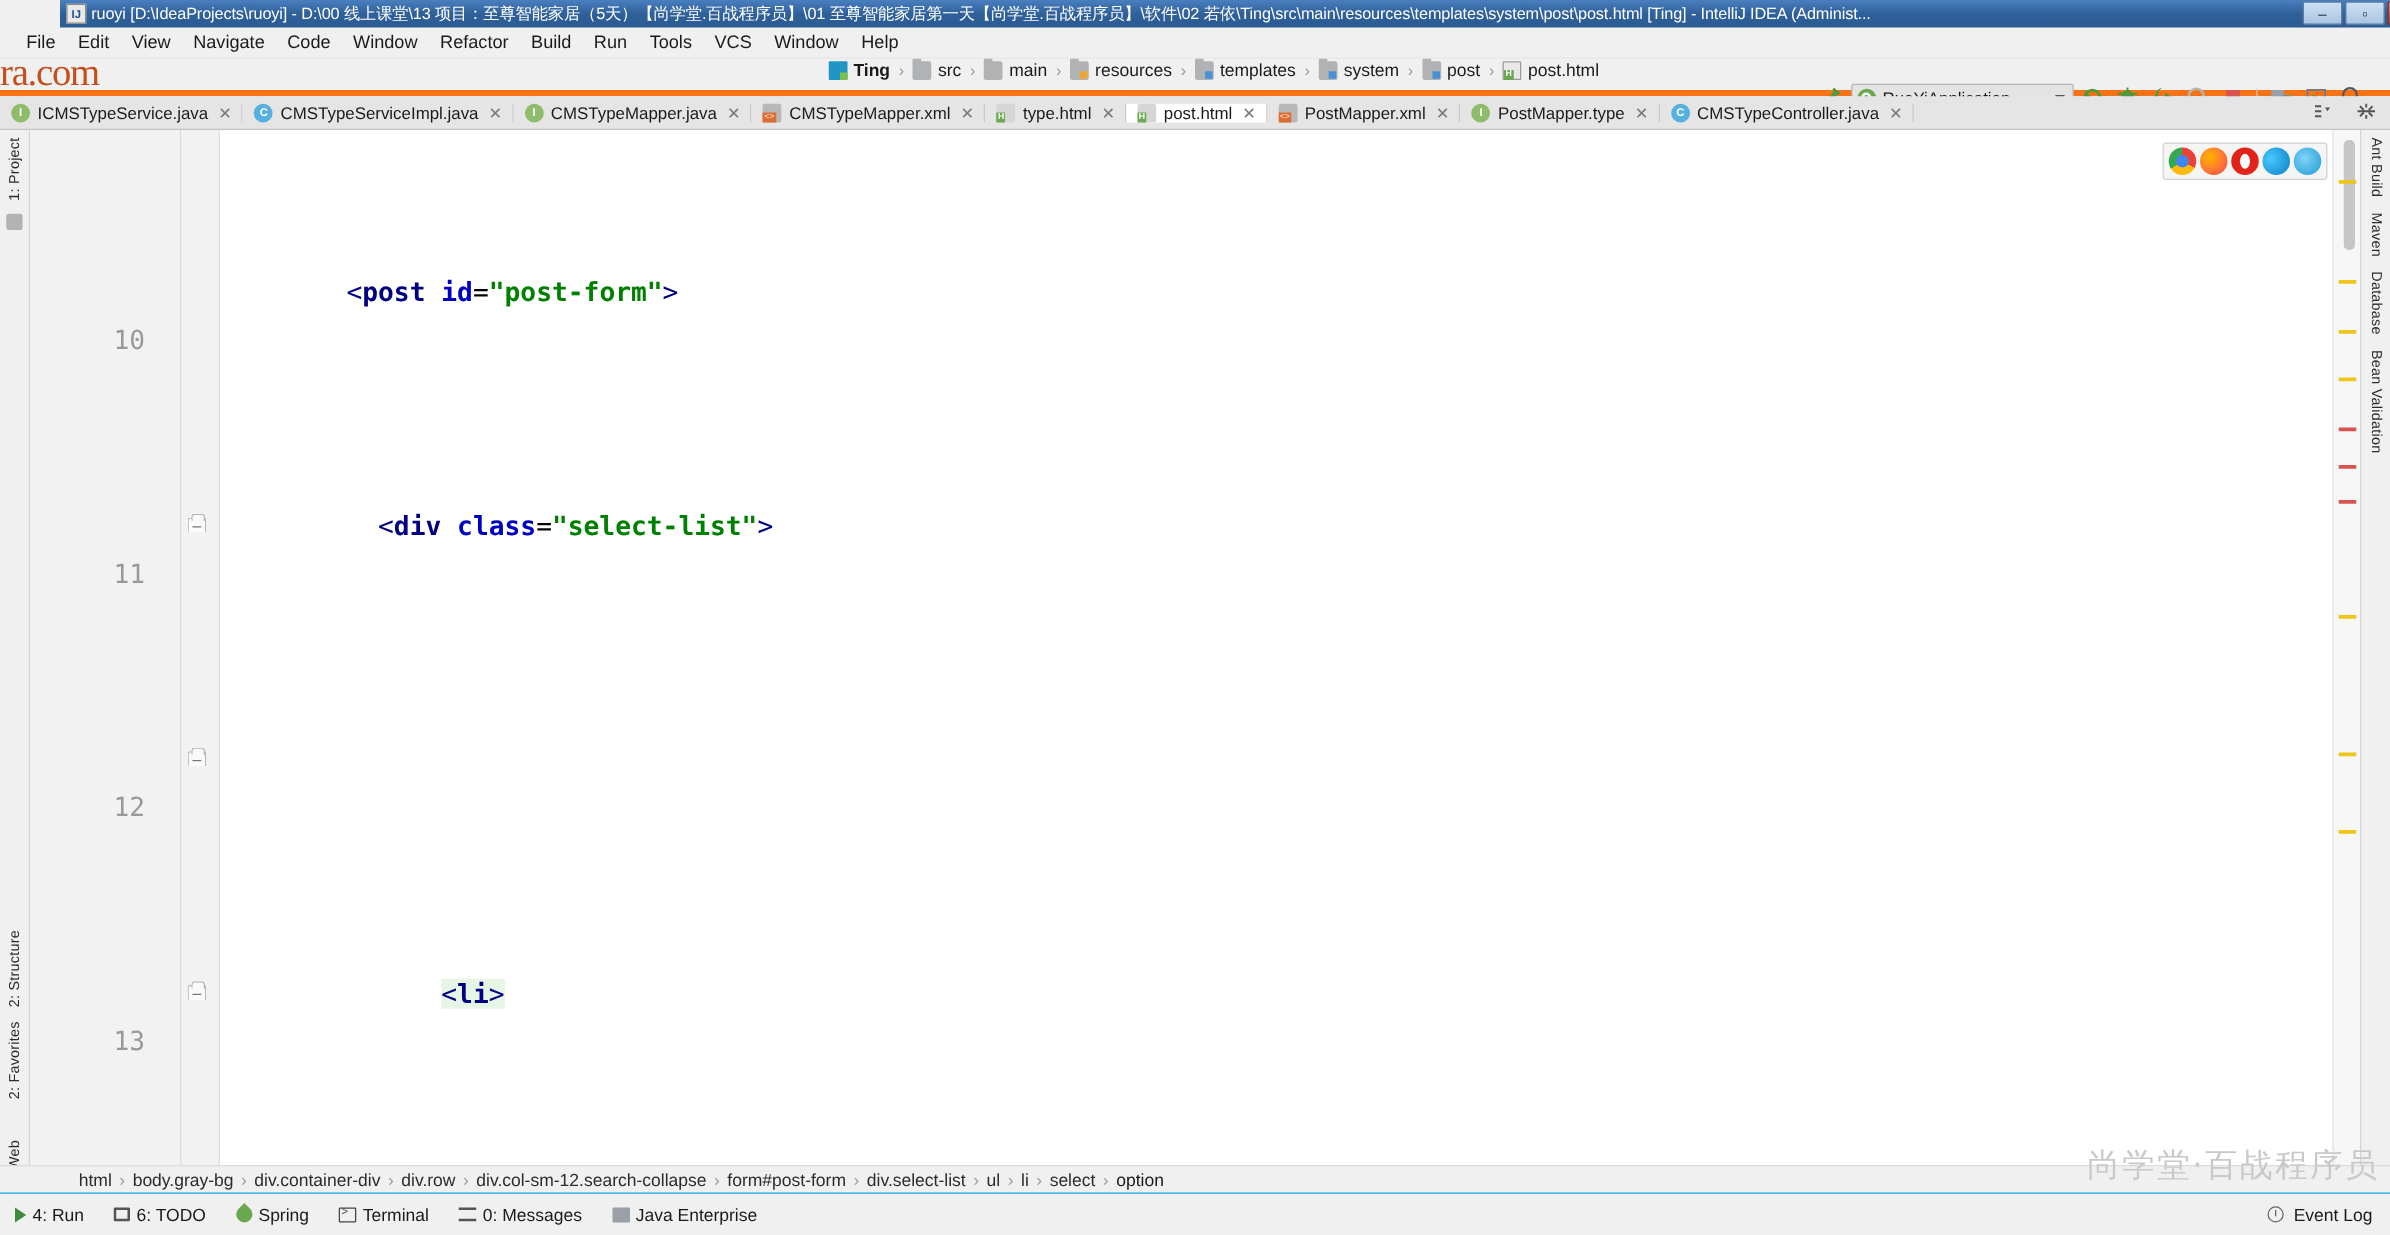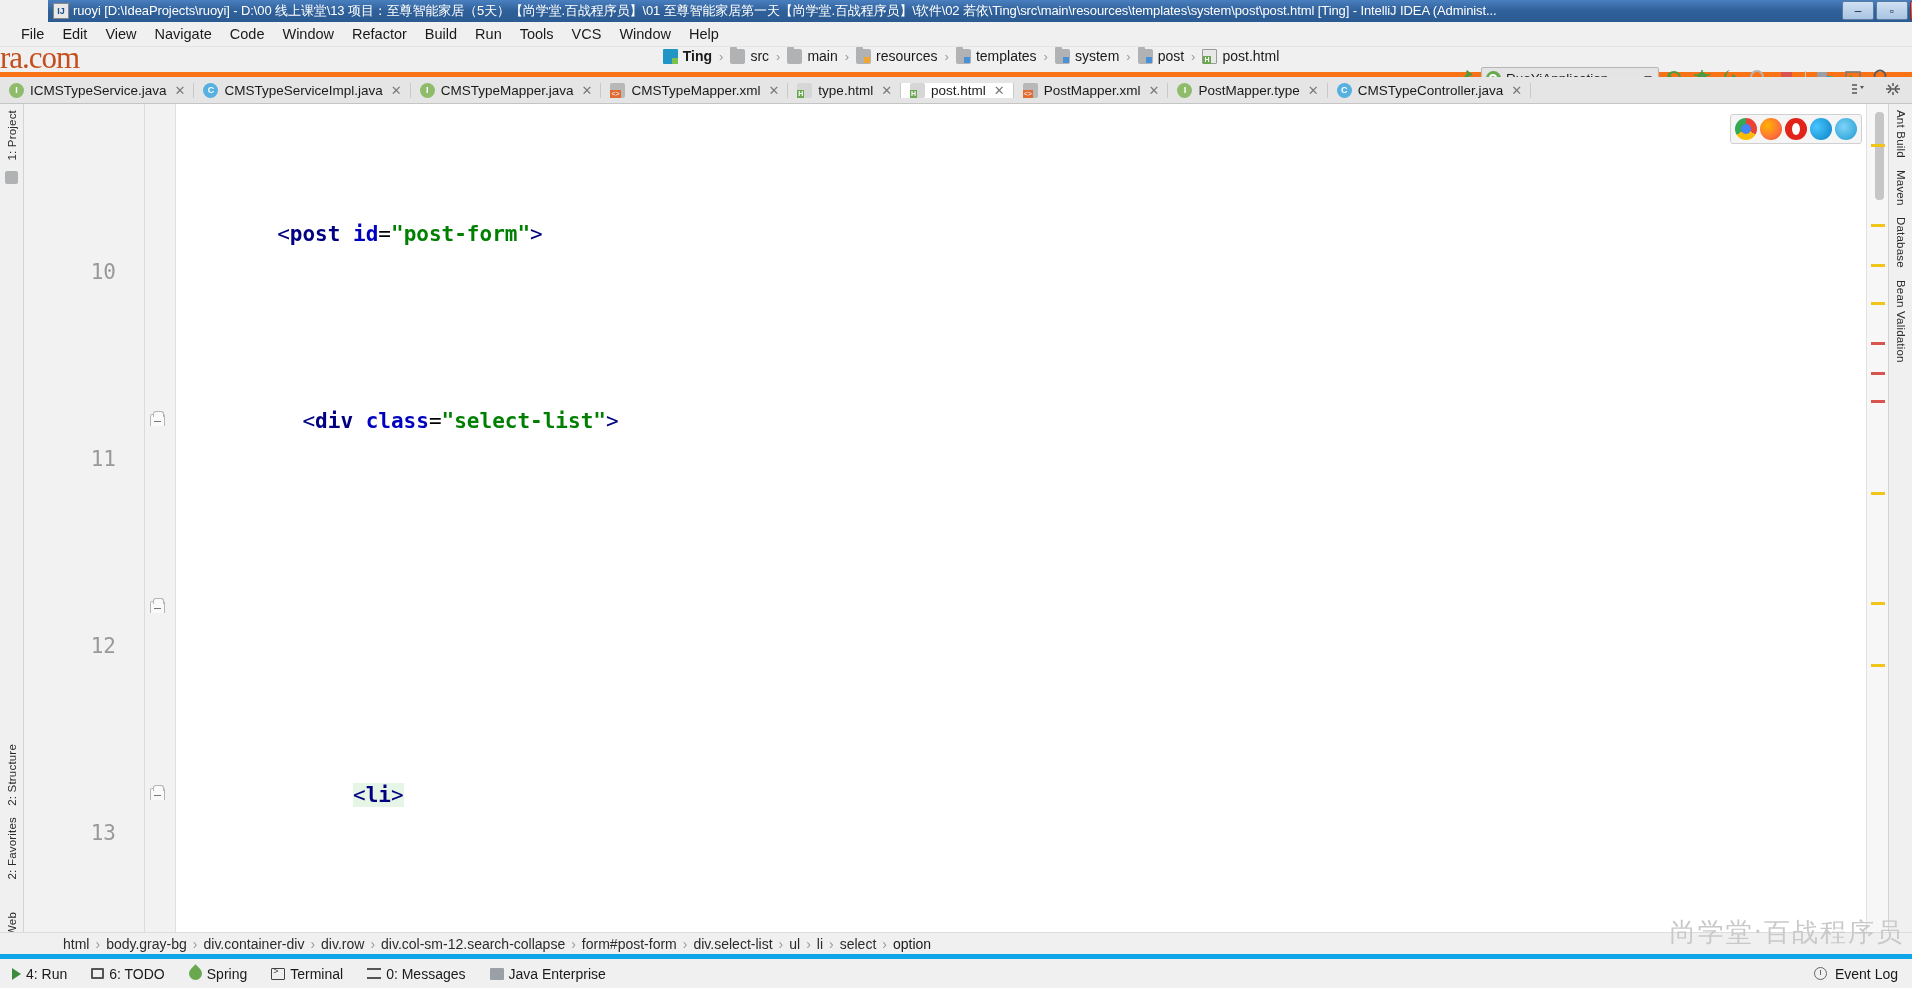--- a/index.html
+++ b/index.html
@@ -241,21 +241,21 @@
     display:flex; align-items:center; font-size:14px; color:#2b2b2b;
     padding-left: 63px;
   }
   #crumbstatus .bsep { color:#9a9a9a; margin:0 6px; }
   #crumbstatus .bitem { white-space:nowrap; }
   #crumbstatus .bitem.last { color:#1a1a1a; }
 
   
   #statusbar {
     position:absolute; left:0; right:0; bottom:0; height:34px;
-    background:#f0f0f0; border-top:5px solid #0ea5e9;
+    background:#f0f0f0; border-top:1px solid #0ea5e9;
     display:flex; align-items:center; font-size:14px; color:#1a1a1a;
   }
   #statusbar .sb {
     display:flex; align-items:center; gap:5px; padding:0 12px; white-space:nowrap;
   }
   .tri-run { width:0;height:0;border-left:9px solid #3d8b3d;border-top:6px solid transparent;border-bottom:6px solid transparent;}
   .todo-ic { width:13px;height:11px;border:2px solid #555; border-radius:1px;}
   .leaf-ic { width:13px;height:13px;background:#6aa84f;border-radius:50% 0 50% 50%;transform:rotate(-45deg);}
   .term-ic { width:14px;height:12px;border:1.5px solid #444;border-radius:1px;position:relative;}
   .term-ic::after{content:'>';position:absolute;left:1px;top:-3px;font-size:9px;color:#444;}

